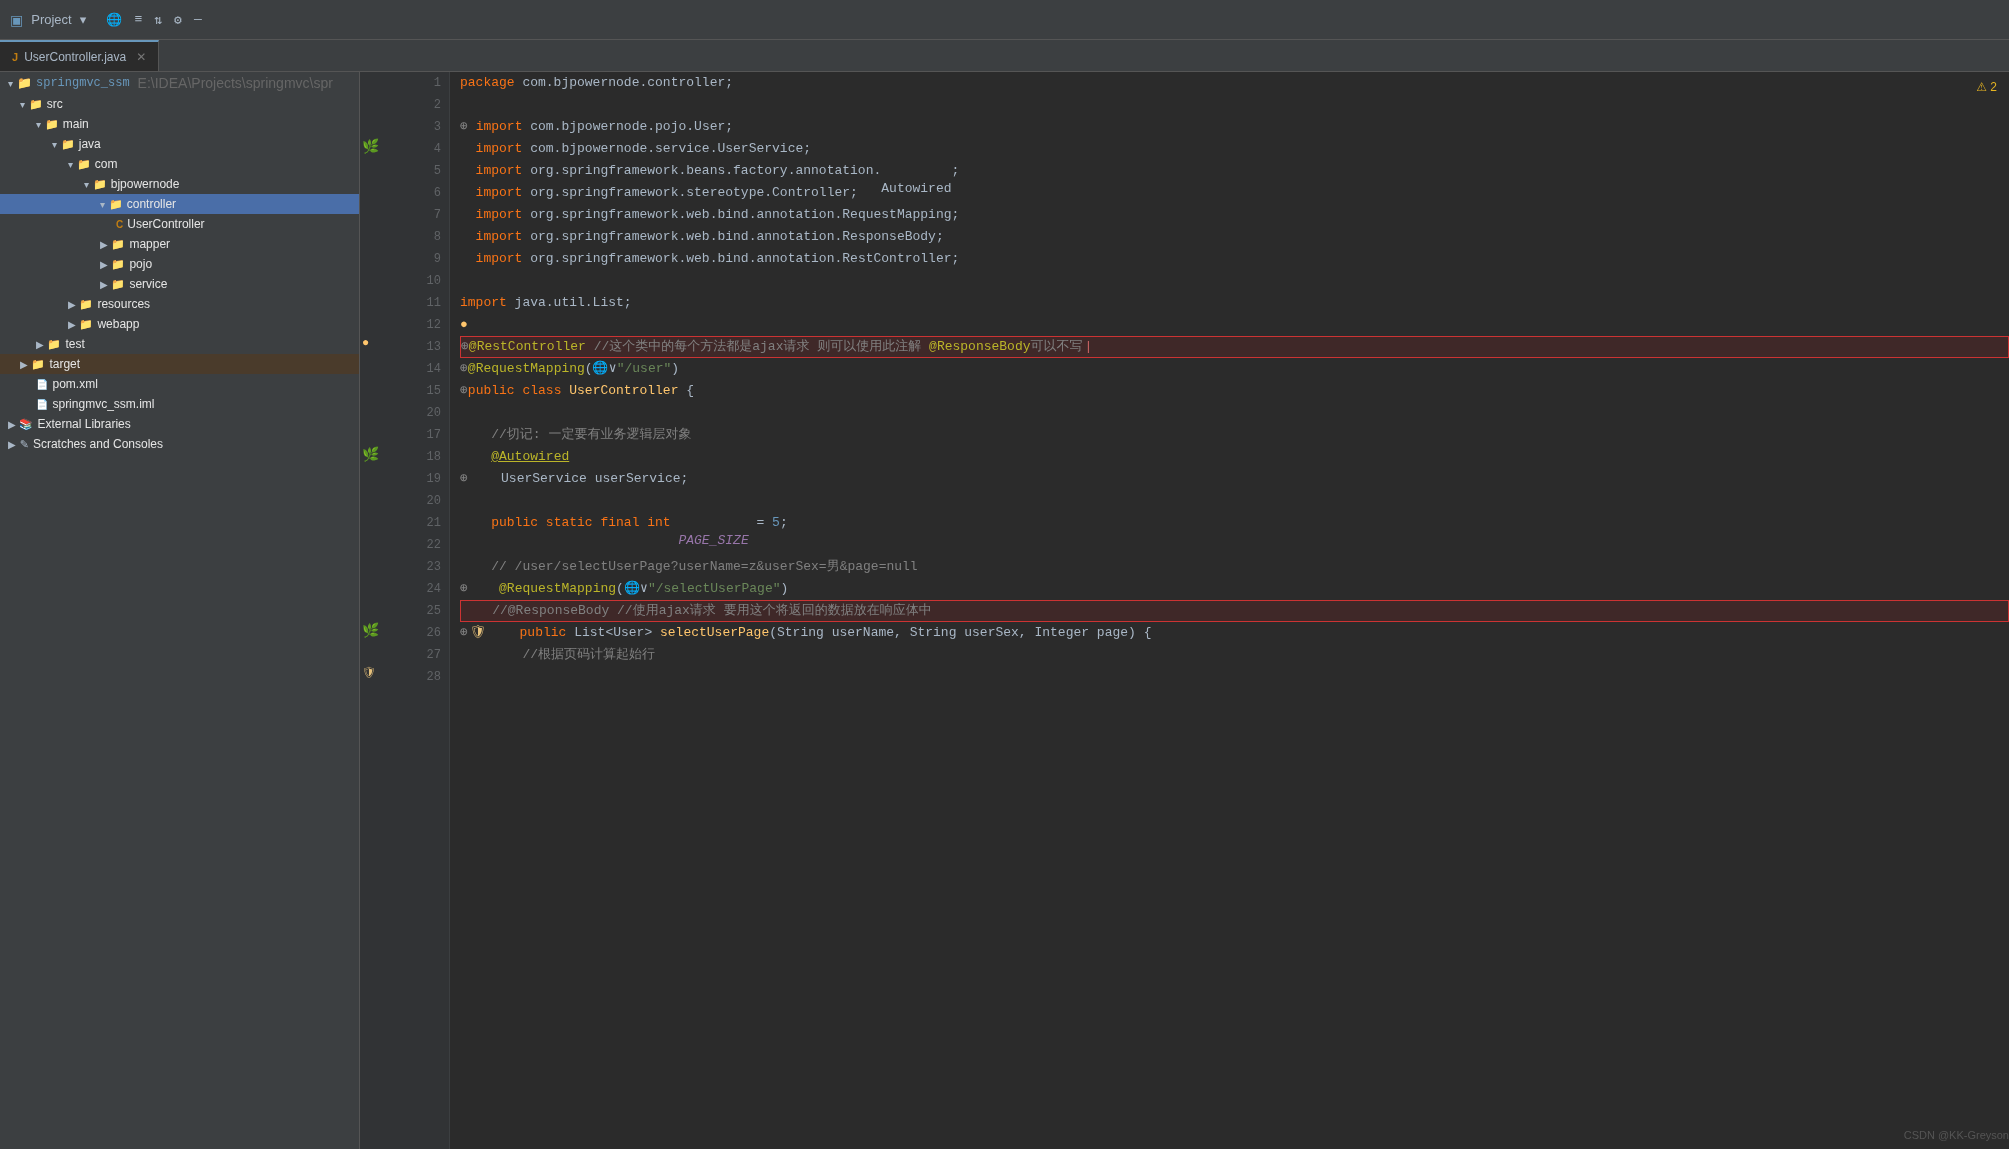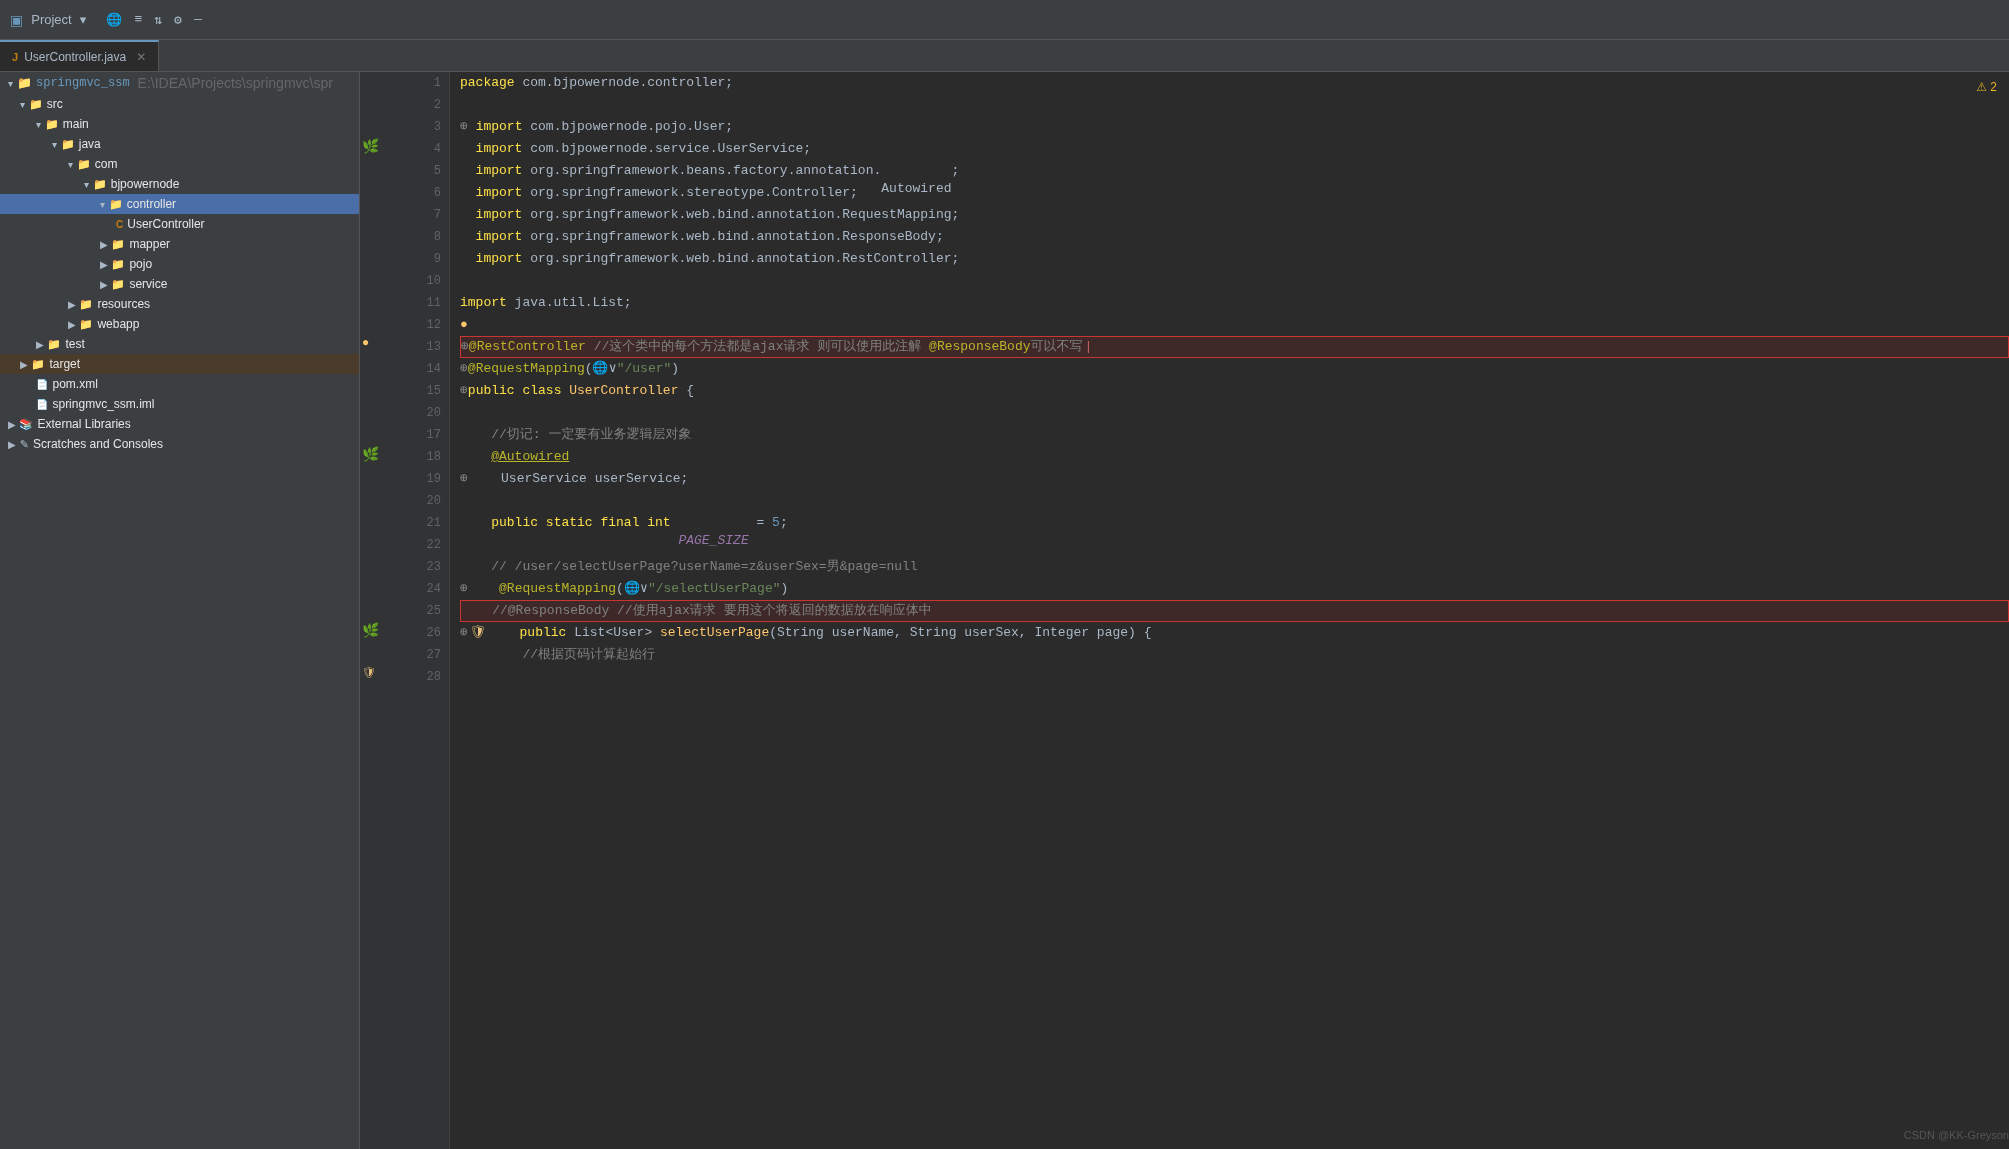--- a/index.html
+++ b/index.html
@@ -173,21 +173,21 @@
     .code-line.line-13 {
       background: rgba(200, 50, 50, 0.2);
       border: 1px solid #cc3333;
     }
     .code-line.line-26 {
       background: rgba(200, 50, 50, 0.2);
       border: 1px solid #cc3333;
     }
 
     
-    .kw { color: #fde047; font-family: Liberation Mono, monospace; } 
+    .kw { color: #f97316; font-family: Liberation Mono, monospace; } 
     .str { color: #6a8759; } 
     .cm { color: #808080; } 
     .ann { color: #bbb529; }
     .num { color: #6897bb; }
 
     
     .gutter {
       width: 30px;
       background: #313335;
       flex-shrink: 0;

